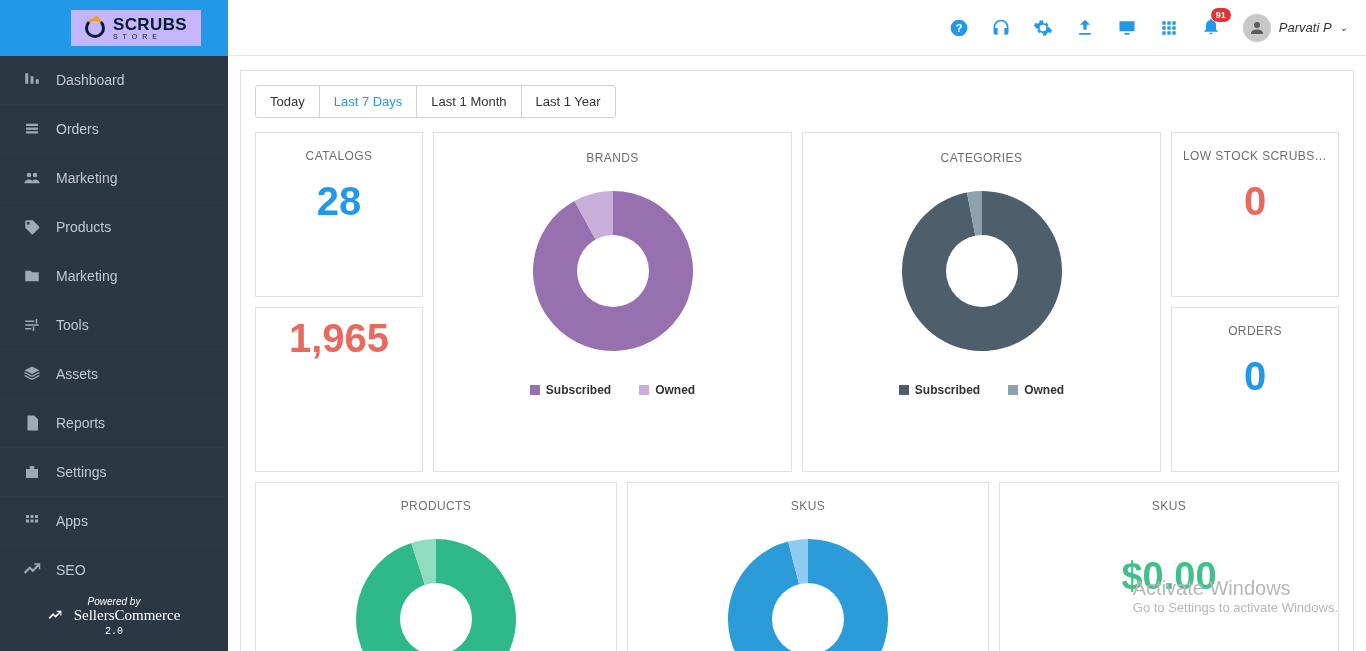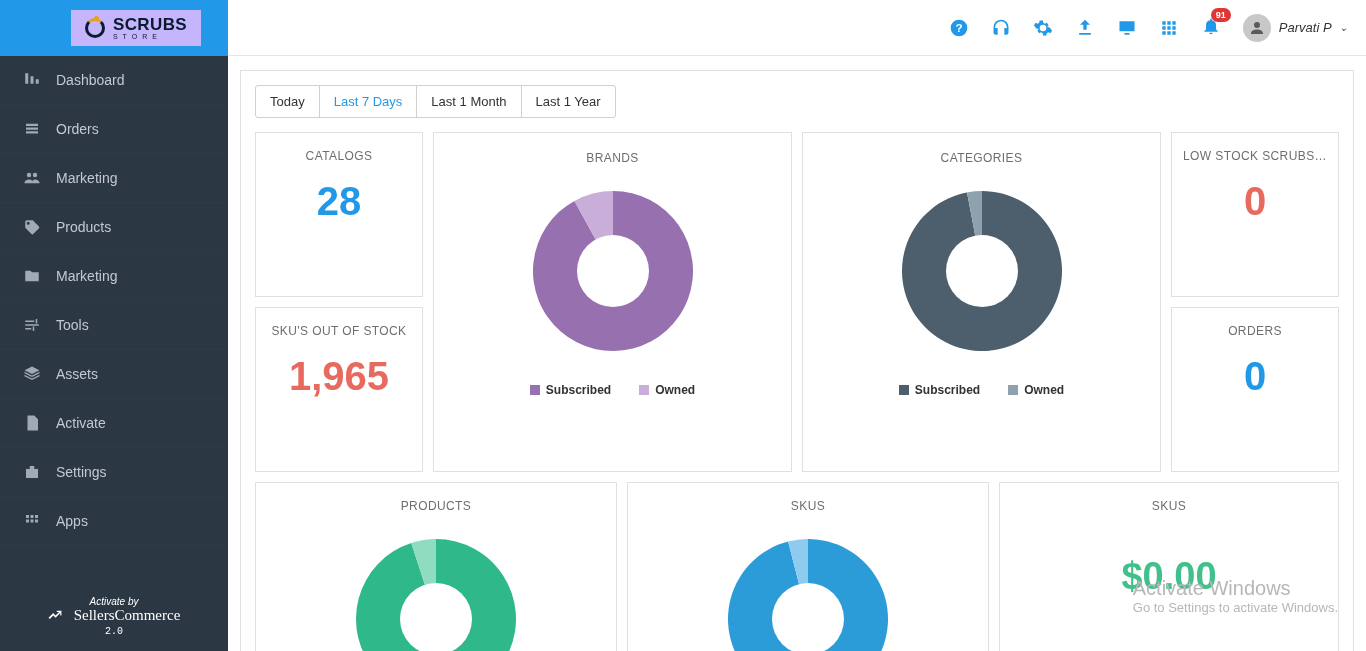--- a/index.html
+++ b/index.html
@@ -146,41 +146,49 @@
             </svg>
           </span>
           <span>Assets</span>
         </div>
         <div class="nav-item">
           <span class="nav-icon">
             <svg viewBox="0 0 24 24">
               <path d="M6 2h9l5 5v15H6zM8 12h8v2H8zm0 4h8v2H8z"></path>
             </svg>
           </span>
-          <span>Activate</span>
+          <span>Reports</span>
         </div>
         <div class="nav-item">
           <span class="nav-icon">
             <svg viewBox="0 0 24 24">
               <path d="M4 8h16v12H4zM9 4h6v4H9zM11 11h2v6h-2zM8 13h8v2H8z"></path>
             </svg>
           </span>
           <span>Settings</span>
         </div>
         <div class="nav-item">
           <span class="nav-icon">
             <svg viewBox="0 0 24 24">
               <path d="M4 4h4v4H4zM10 4h4v4h-4zM16 4h4v4h-4zM4 10h4v4H4zM10 10h4v4h-4zM16 10h4v4h-4z"></path>
             </svg>
           </span>
           <span>Apps</span>
+        </div>
+        <div class="nav-item">
+          <span class="nav-icon">
+            <svg viewBox="0 0 24 24">
+              <path d="M3 17l6-6 4 4 8-8v4h2V3h-8v2h4l-6 6-4-4-8 8z"></path>
+            </svg>
+          </span>
+          <span>SEO</span>
         </div>
       </nav>
     <div class="sidebar-footer">
-      <div class="powered">Activate by</div>
+      <div class="powered">Powered by</div>
       <div class="brand">
         <svg width="14" height="14" viewBox="0 0 24 24" fill="#fff">
             <path d="M3 17l6-6 4 4 8-8v4h2V3h-8v2h4l-6 6-4-4-8 8z"></path>
           </svg>
         <span>SellersCommerce</span>
       </div>
       <div class="ver">2.0</div>
     </div>
   </aside>
 
@@ -233,21 +241,20 @@
             <div class="tab">Last 1 Year</div>
           </div>
 
         <div class="cards-row">
           <div class="col-small">
             <div class="card small-card">
               <div class="card-title">CATALOGS</div>
               <div class="card-value c-blue">28</div>
             </div>
             <div class="card small-card">
-              <div class="card-title">SKU'S OUT OF STOCK</div>
               <div class="card-value c-red">1,965</div>
             </div>
           </div>
 
           <div class="card mid-card">
             <div class="card-title">BRANDS</div>
             <div class="donut-wrap">
                 <div id="donut-brands" class="donut"><svg width="160" height="160" viewBox="0 0 160 160">
                     <path d="M80 80 L80 0 A80 80 0 1 1 41.45970607186272 9.89546559649095 Z" fill="#9770b0"></path>
                     <path d="M80 80 L41.45970607186272 9.89546559649095 A80 80 0 0 1 79.99999999999999 0 Z" fill="#c8aed8"></path>

